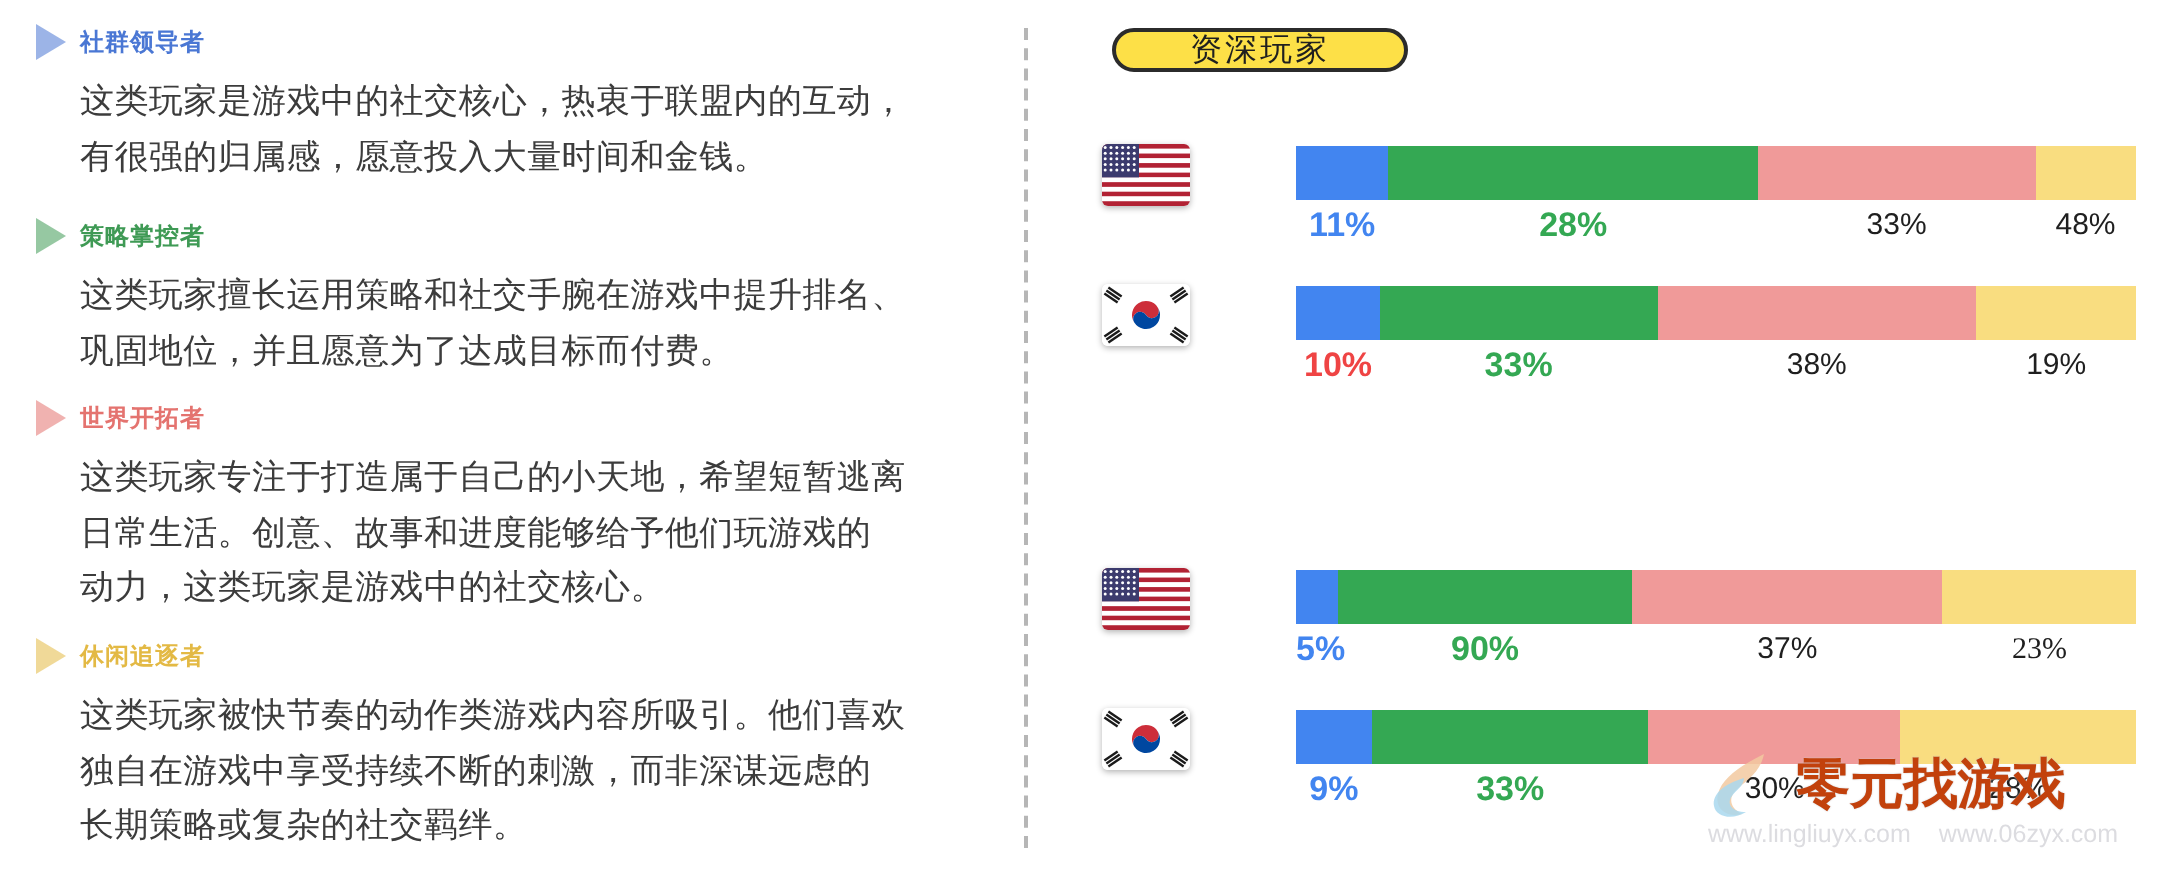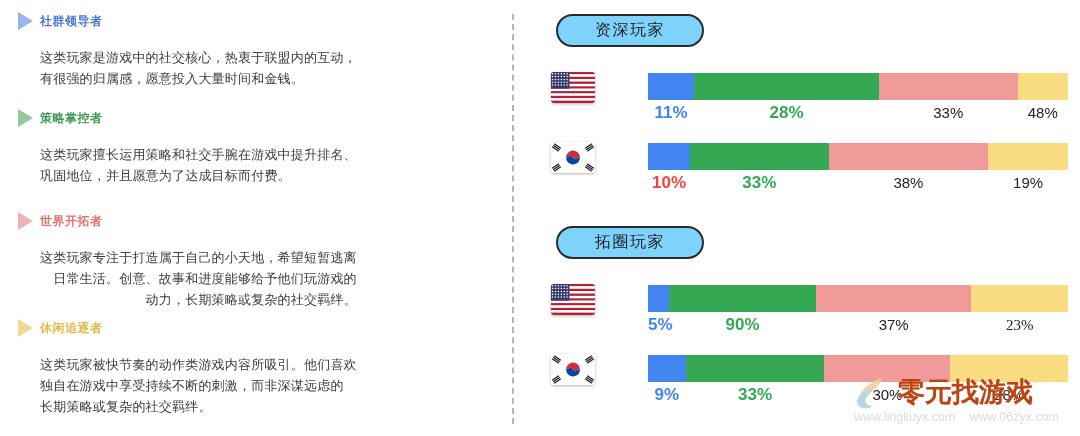--- a/index.html
+++ b/index.html
@@ -49,25 +49,25 @@
     border-left-width: 15px;
     border-left-style: solid;
   }
   .persona-title {
     font-size: 12px;
     font-weight: bold;
     letter-spacing: 0.5px;
     line-height: 26px;
   }
   .persona-body {
-    font-size: 13px;
+    font-size: 17px;
     color: #3c3c3c;
     line-height: 1.62;
     letter-spacing: 0.2px;
-    margin-top: 13px;
+    margin-top: 3px;
     max-width: 432px;
   }
   .persona-body div { white-space: nowrap; }
 
   
   #divider {
     position: absolute;
     left: 512px;
     top: 14px;
     width: 0;
@@ -81,28 +81,28 @@
     left: 540px;
     top: 0;
     width: 540px;
     height: 436px;
   }
   .group { position: absolute; left: 0; width: 540px; }
   .pill {
     position: absolute;
     left: 16px;
     width: 148px;
-    height: 33px;
+    height: 22px;
     border: 2px solid #2b2b2b;
     border-radius: 17px;
     display: flex;
     align-items: center;
     justify-content: center;
     box-sizing: border-box;
-    background: #7dd3fc;
+    background: #fde047;
   }
   .pill span {
     font-size: 16px;
     color: #1f1f1f;
     letter-spacing: 1.5px;
   }
   .row { position: absolute; left: 0; width: 540px; height: 56px; }
   .flag {
     position: absolute;
     left: 11px;
@@ -194,29 +194,29 @@
       <div class="persona" style="position: absolute; left: 0px; top: 105px;">
         <div class="persona-head">
           <span class="tri" style="border-left-color: rgb(63, 154, 85); opacity: 0.55; top: 4px;"></span>
           <span class="persona-title" style="color: rgb(63, 154, 85);">策略掌控者</span>
         </div>
         <div class="persona-body">
           <div>这类玩家擅长运用策略和社交手腕在游戏中提升排名、</div>
           <div>巩固地位，并且愿意为了达成目标而付费。</div>
         </div>
       </div>
-      <div class="persona" style="position: absolute; left: 0px; top: 208px; text-align: right;">
+      <div class="persona" style="position: absolute; left: 0px; top: 196px;">
         <div class="persona-head">
           <span class="tri" style="border-left-color: rgb(228, 115, 111); opacity: 0.55; top: 4px;"></span>
           <span class="persona-title" style="color: rgb(228, 115, 111);">世界开拓者</span>
         </div>
         <div class="persona-body">
           <div>这类玩家专注于打造属于自己的小天地，希望短暂逃离</div>
           <div>日常生活。创意、故事和进度能够给予他们玩游戏的</div>
-          <div>动力，长期策略或复杂的社交羁绊。</div>
+          <div>动力，这类玩家是游戏中的社交核心。</div>
         </div>
       </div>
       <div class="persona" style="position: absolute; left: 0px; top: 315px;">
         <div class="persona-head">
           <span class="tri" style="border-left-color: rgb(227, 185, 68); opacity: 0.55; top: 4px;"></span>
           <span class="persona-title" style="color: rgb(227, 185, 68);">休闲追逐者</span>
         </div>
         <div class="persona-body">
           <div>这类玩家被快节奏的动作类游戏内容所吸引。他们喜欢</div>
           <div>独自在游戏中享受持续不断的刺激，而非深谋远虑的</div>
@@ -334,23 +334,20 @@
           </div>
           <div class="labels">
             <div class="lab big" style="width: 10%; color: #ef4444;">10%</div>
             <div class="lab big" style="width: 33%; color: rgb(52, 168, 83);">33%</div>
             <div class="lab" style="width: 38%; color: rgb(31, 31, 31);">38%</div>
             <div class="lab" style="width: 19%; color: rgb(31, 31, 31);">19%</div>
           </div>
         </div>
       </div>
       <div class="group" style="top: 226px; height: 200px;">
-        <div class="pill" style="top: 0px;">
-          <span>拓圈玩家</span>
-        </div>
         <div class="row" style="top: 56px;">
           <div class="flag">
             <svg viewBox="0 0 44 31">
               <rect x="0" y="0" width="44" height="2.3846153846153846" fill="#b22234"></rect>
               <rect x="0" y="2.3846153846153846" width="44" height="2.3846153846153846" fill="#ffffff"></rect>
               <rect x="0" y="4.769230769230769" width="44" height="2.3846153846153846" fill="#b22234"></rect>
               <rect x="0" y="7.153846153846154" width="44" height="2.3846153846153846" fill="#ffffff"></rect>
               <rect x="0" y="9.538461538461538" width="44" height="2.3846153846153846" fill="#b22234"></rect>
               <rect x="0" y="11.923076923076923" width="44" height="2.3846153846153846" fill="#ffffff"></rect>
               <rect x="0" y="14.307692307692308" width="44" height="2.3846153846153846" fill="#b22234"></rect>

